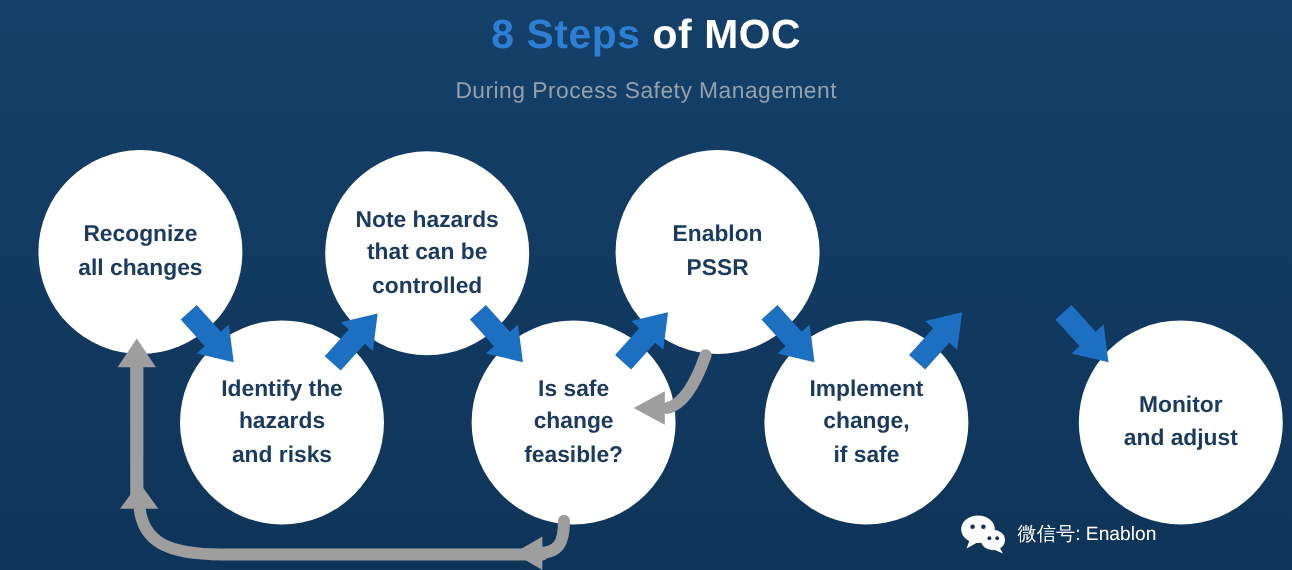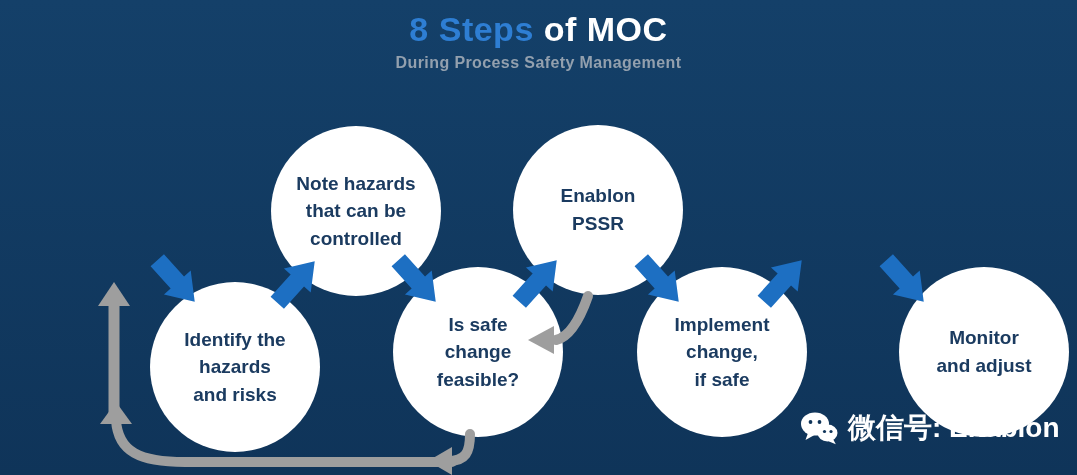--- a/index.html
+++ b/index.html
@@ -10,74 +10,78 @@
     position: relative;
     width: 1077px;
     height: 475px;
     overflow: hidden;
     background: linear-gradient(180deg, var(--bg-top, #144069) 0%, var(--bg-bottom, #0f3459) 100%);
   }
 
   .header { position:absolute; top:10px; left:0; width:100%; text-align:center; z-index:3; }
   .title { margin:0; font-size:34px; font-weight:700; color:var(--title-main,#ffffff); letter-spacing:0.5px; }
   .title .accent { color: var(--title-accent,#2e7ed3); }
-  .subtitle { margin-top:5px; font-size:16px; font-weight:700; color:var(--subtitle,#93a0ae); letter-spacing:0.4px; }
+  .subtitle { margin-top:17px; font-size:19px; font-weight:400; color:var(--subtitle,#93a0ae); letter-spacing:0.4px; }
 
   .circle {
     position:absolute;
     width:170px; height:170px;
     border-radius:50%;
     background:var(--circle-bg,#ffffff);
     display:flex; align-items:center; justify-content:center;
     text-align:center;
     z-index:1;
   }
   .circle .label {
     white-space: pre-line;
     font-size:19px;
     font-weight:700;
     line-height:1.45;
     color:var(--circle-text,#1b3b60);
     padding:0 10px;
   }
 
   .c1{left:32px;  top:125px;}
-  .c2{left:150px; top:282px;}
+  .c2{left:150px; top:267px;}
   .c3{left:271px; top:126px;}
   .c4{left:393px; top:267px;}
   .c5{left:513px; top:125px;}
   .c6{left:637px; top:267px;}
   .c7{left:760px; top:126px;}
   .c8{left:899px; top:267px;}
 
   .arrow-layer {
     position:absolute; left:0; top:0;
     width:1077px; height:475px;
     z-index:2;
     pointer-events:none;
   }
 
   .watermark {
-    position:absolute; left:800px; top:409px;
+    position:absolute; left:800px; top:428px;
     display:flex; align-items:center; gap:10px;
     z-index:4;
     color:var(--watermark-text,#ffffff);
-    font-size:28px; font-weight:700;
+    font-size:16px; font-weight:400;
   }
 </style>
 </head>
 <body>
 
 <div class="canvas">
 
   <div class="header">
     <h1 class="title"><span class="accent">8 Steps</span><span> of MOC</span></h1>
     <div class="subtitle">During Process Safety Management</div>
   </div>
 
+  <div class="circle c1">
+      <span class="label">Recognize
+all changes</span>
+    </div>
   <div class="circle c2">
       <span class="label">Identify the
 hazards
 and risks</span>
     </div>
   <div class="circle c3">
       <span class="label">Note hazards
 that can be
 controlled</span>
     </div>

